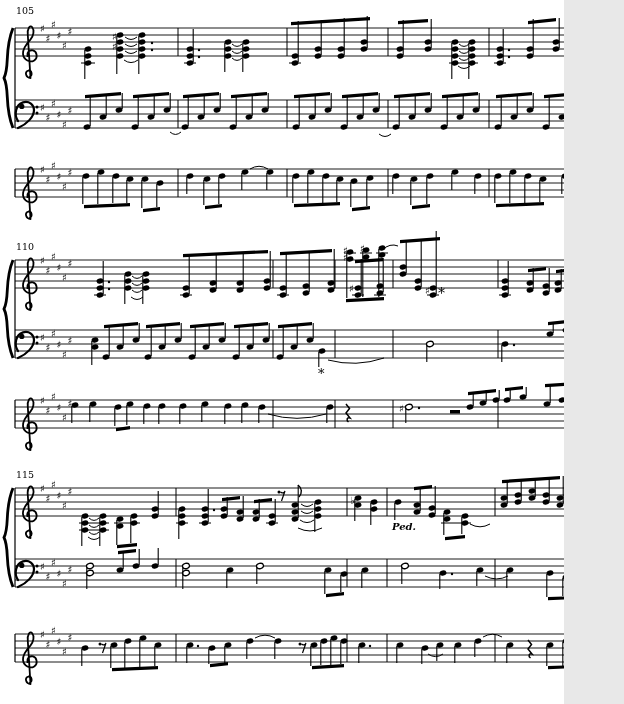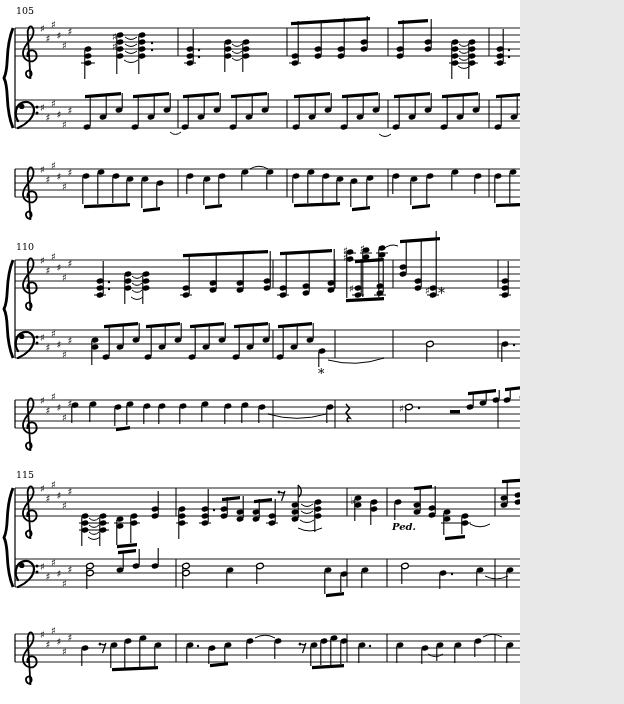--- a/index.html
+++ b/index.html
@@ -1,17 +1,17 @@
 <!DOCTYPE html>
 <html><head>
 <meta charset="utf-8">
 <style>
   html,body{margin:0;padding:0;background:#e8e8e8;}
   .page{
-    position:relative;width:520px;height:704px;background:#ffffff;
+    position:relative;width:564px;height:704px;background:#ffffff;
     font-family:"DejaVu Serif", serif; overflow:hidden;
   }
   svg{display:block}
   text{user-select:none}
 </style>
 </head>
 <body>
 
 <div class="page">
   <svg id="score" width="624" height="704" viewBox="0 0 624 704">

